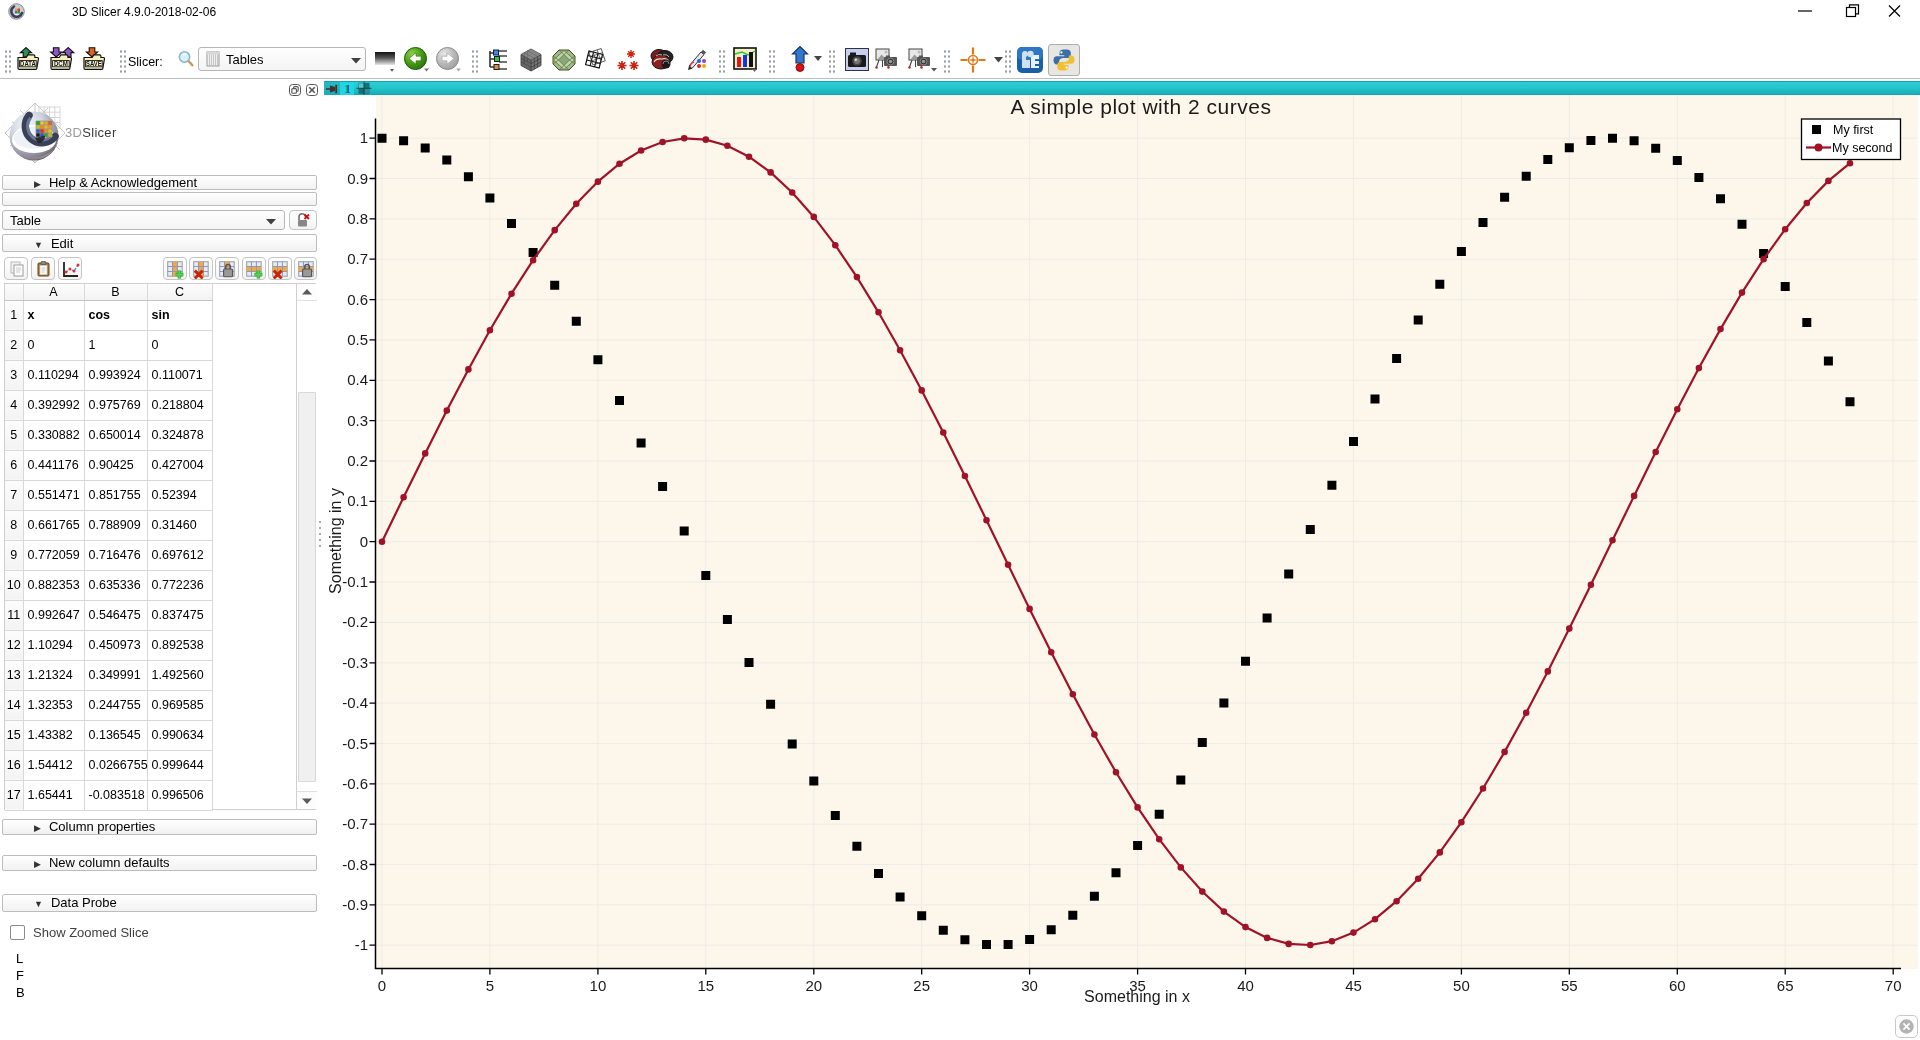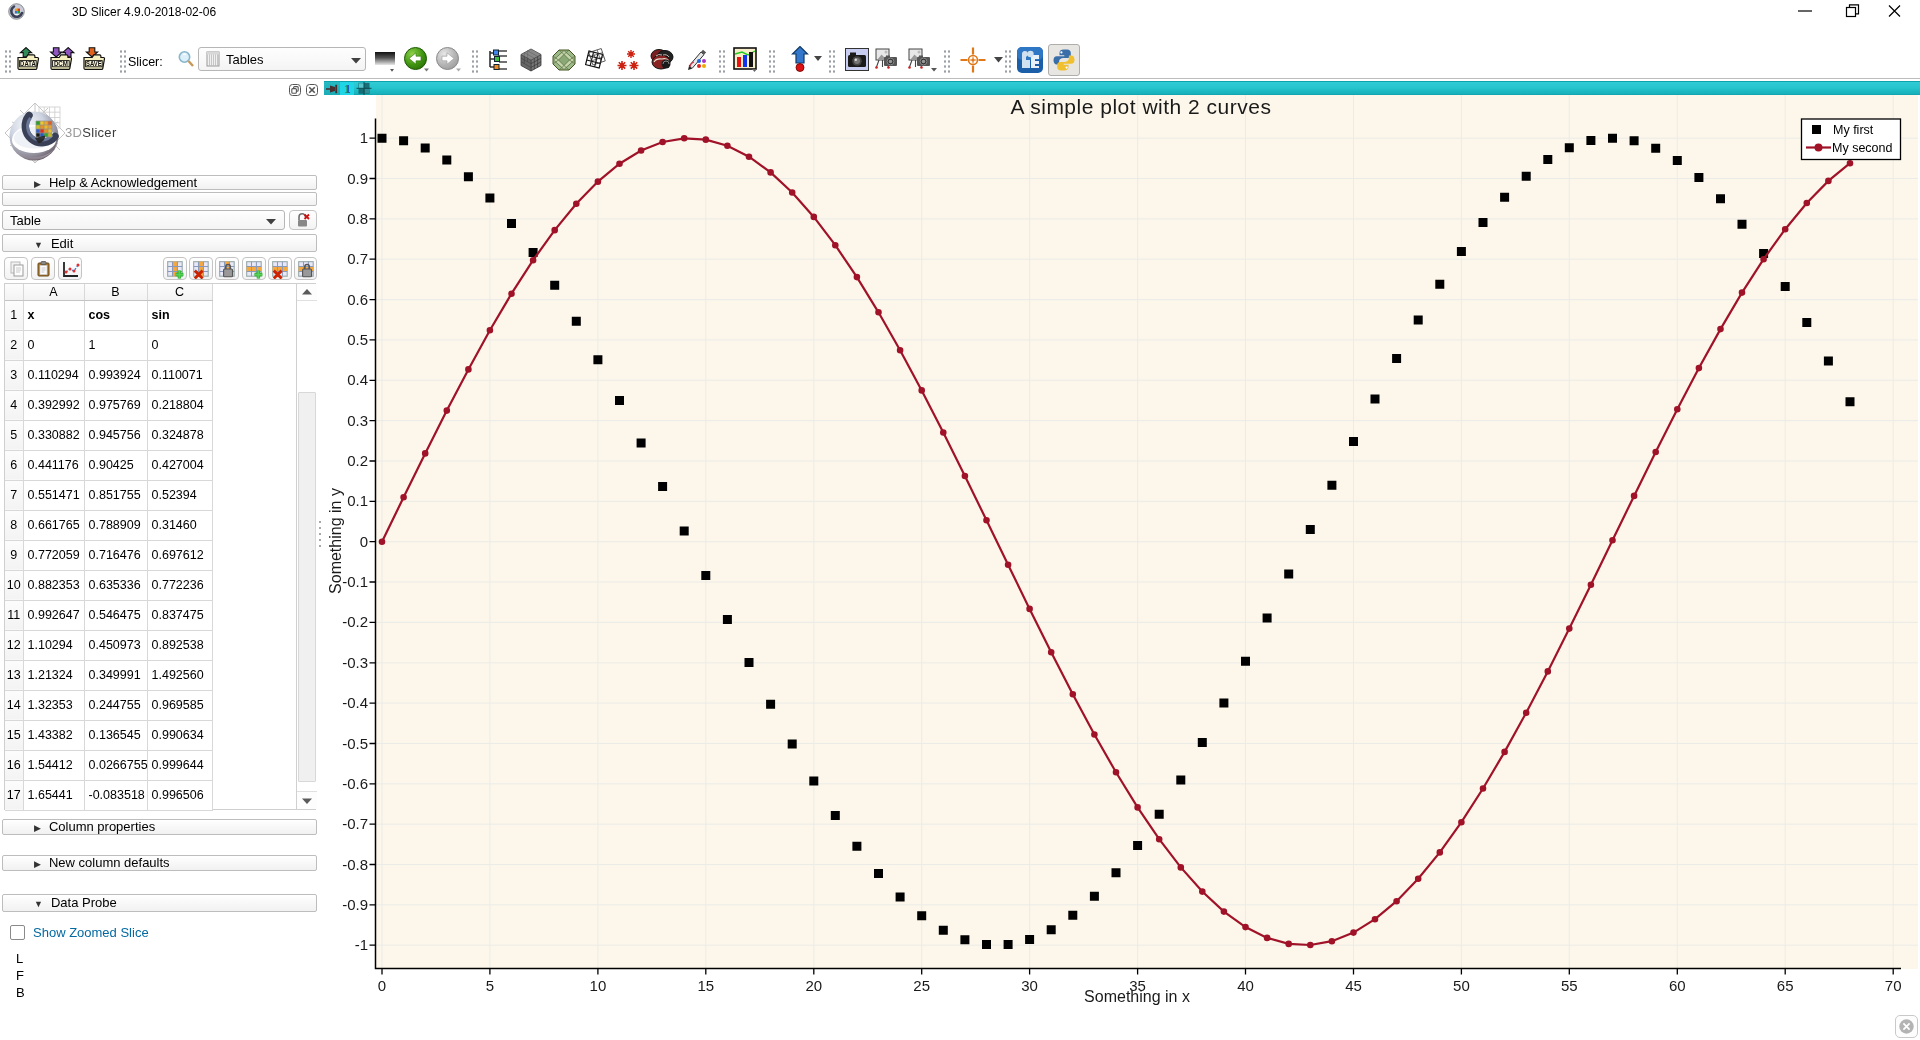--- a/index.html
+++ b/index.html
@@ -429,21 +429,21 @@
             </tr>
             <tr style="height:30px">
               <td class="rn">4</td>
               <td style="">0.392992</td>
               <td style="">0.975769</td>
               <td style="">0.218804</td>
             </tr>
             <tr style="height:30px">
               <td class="rn">5</td>
               <td style="">0.330882</td>
-              <td style="">0.945756</td>
+              <td style="">0.650014</td>
               <td style="">0.324878</td>
             </tr>
             <tr style="height:30px">
               <td class="rn">6</td>
               <td style="">0.441176</td>
               <td style="">0.90425</td>
               <td style="">0.427004</td>
             </tr>
             <tr style="height:30px">
               <td class="rn">7</td>
@@ -520,21 +520,21 @@
 <div class="abs" style="left:1px;top:108px;width:18px;height:390px;background:#f0f0f0;border:1px solid #d8d8d8;border-radius:1px;"></div>
 <div class="abs" style="left:0;top:507px;width:20px;height:18px;background:#fdfdfd;border-top:1px solid #e0e0e0;"><svg width="10" height="6" style="margin:6px 5px">
               <path d="M0,0.5L5,6l5,-5.5z" fill="#5a5a5a"></path>
             </svg></div>
 </div>
       </div>
 <div class="cbar" style="top:819px;height:16px;line-height:14px;"><span class="tri">▶</span>Column properties</div>
 <div class="cbar" style="top:855px;height:16px;line-height:14px;"><span class="tri">▶</span>New column defaults</div>
 <div class="cbar" style="top:894px;height:18px;line-height:16px;"><span class="tri">▼</span>Data Probe</div>
 <div class="abs" style="left:10px;top:925px;width:15px;height:15px;border:1px solid #8a8a8a;background:#fff;border-radius:2px;"></div>
-<div class="abs" style="left:33px;top:925px;font-size:13px;color:#0369a1;">Show Zoomed Slice</div>
+<div class="abs" style="left:33px;top:925px;font-size:13px;color:#404040;">Show Zoomed Slice</div>
 <div class="abs" style="left:16px;top:951px;font-size:13px;color:#000;">L</div>
 <div class="abs" style="left:16px;top:968px;font-size:13px;color:#000;">F</div>
 <div class="abs" style="left:16px;top:985px;font-size:13px;color:#000;">B</div>
 <svg class="abs" style="left:289px;top:84px" width="30" height="12" viewBox="0 0 30 12">
 <rect x="0.5" y="0.5" width="11" height="11" rx="3" fill="#fff" stroke="#555"></rect>
 <rect x="4.6" y="2.6" width="4.6" height="4.6" rx="1" fill="none" stroke="#555" stroke-width="1.1"></rect>
 <rect x="2.8" y="4.6" width="4.6" height="4.6" rx="1" fill="#fff" stroke="#555" stroke-width="1.1"></rect>
 <rect x="17.5" y="0.5" width="11" height="11" rx="3" fill="#fff" stroke="#555"></rect>
 <path d="M20.2,3.2l5.6,5.6M25.8,3.2l-5.6,5.6" stroke="#555" stroke-width="1.6"></path>
 </svg>

